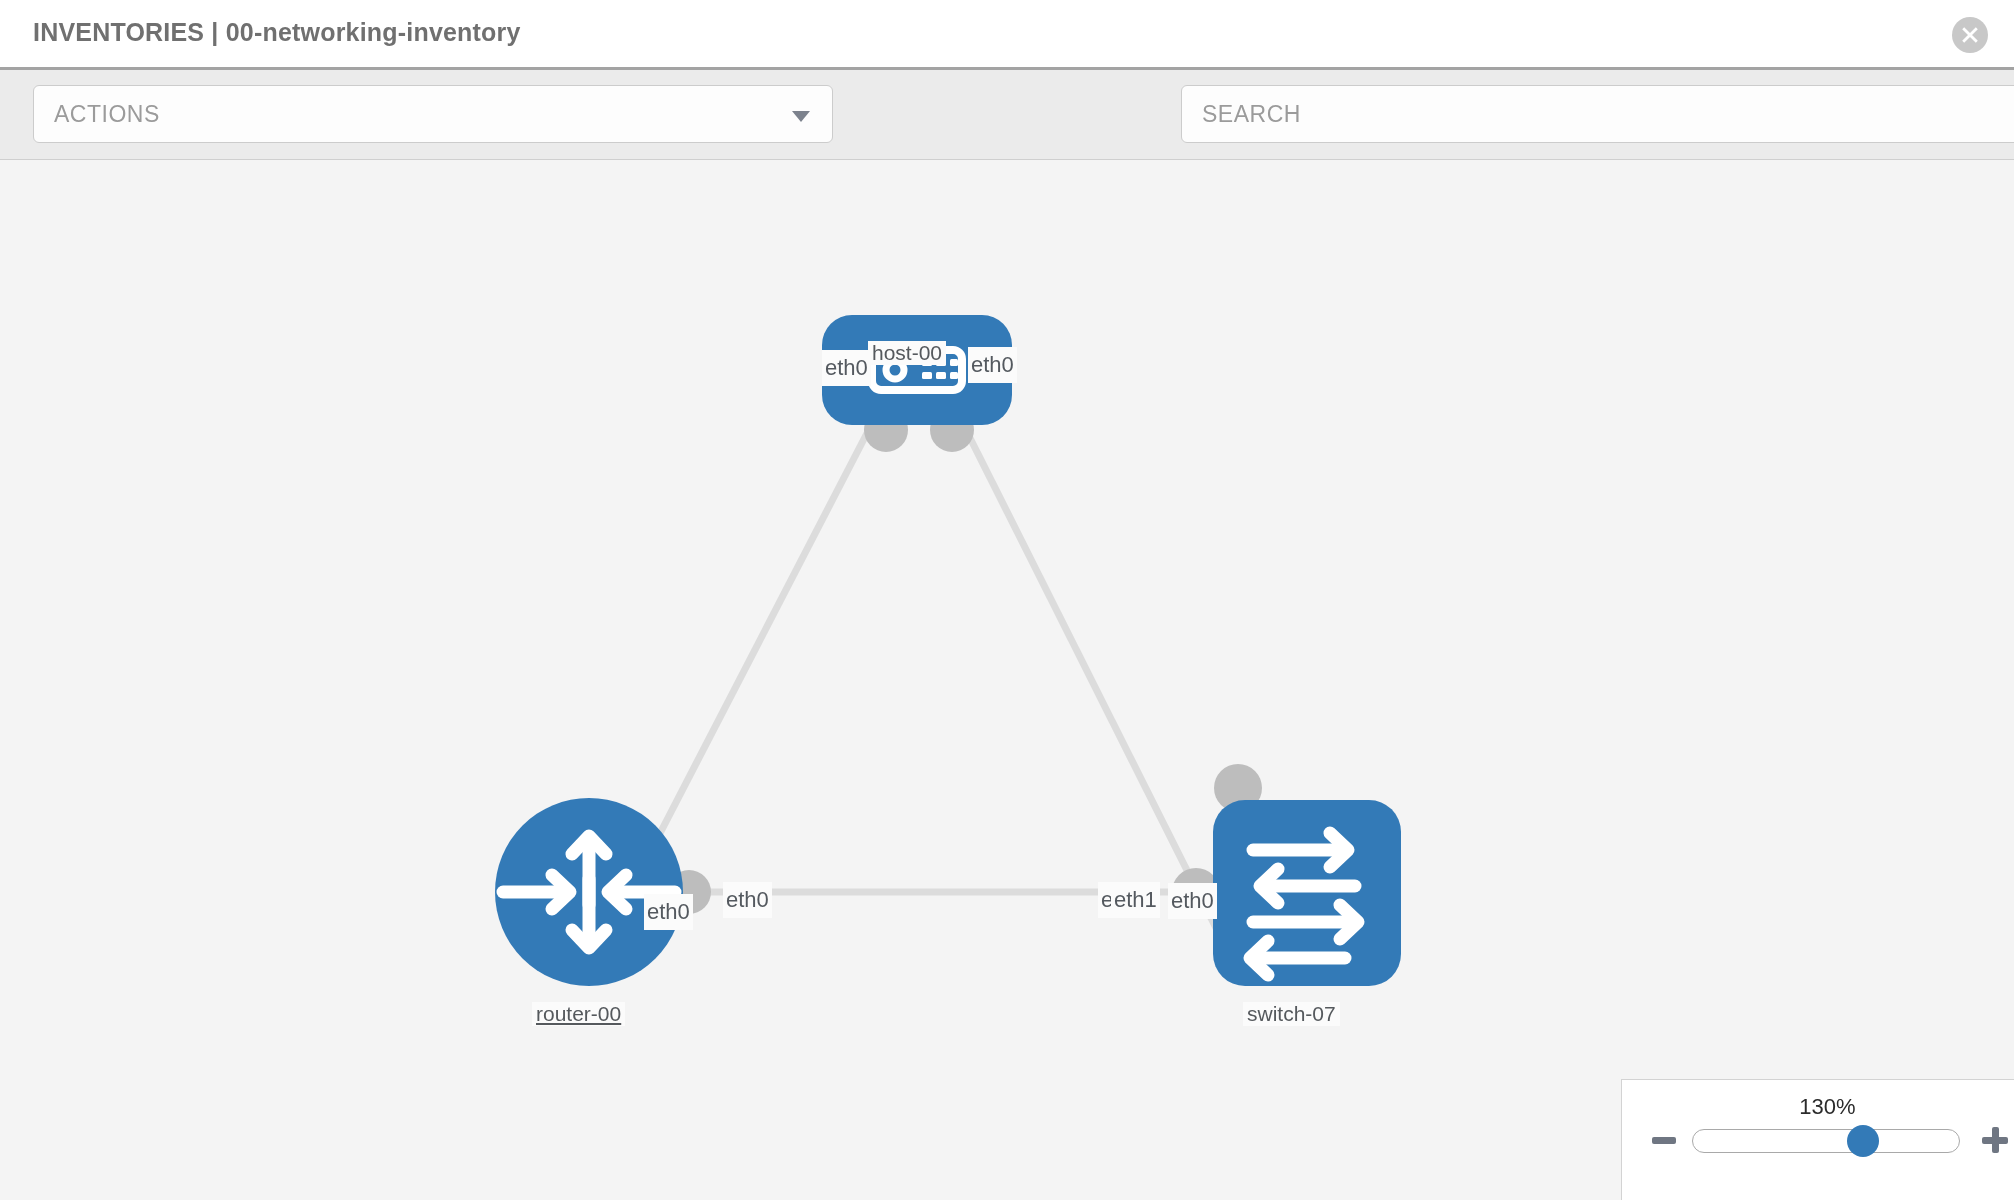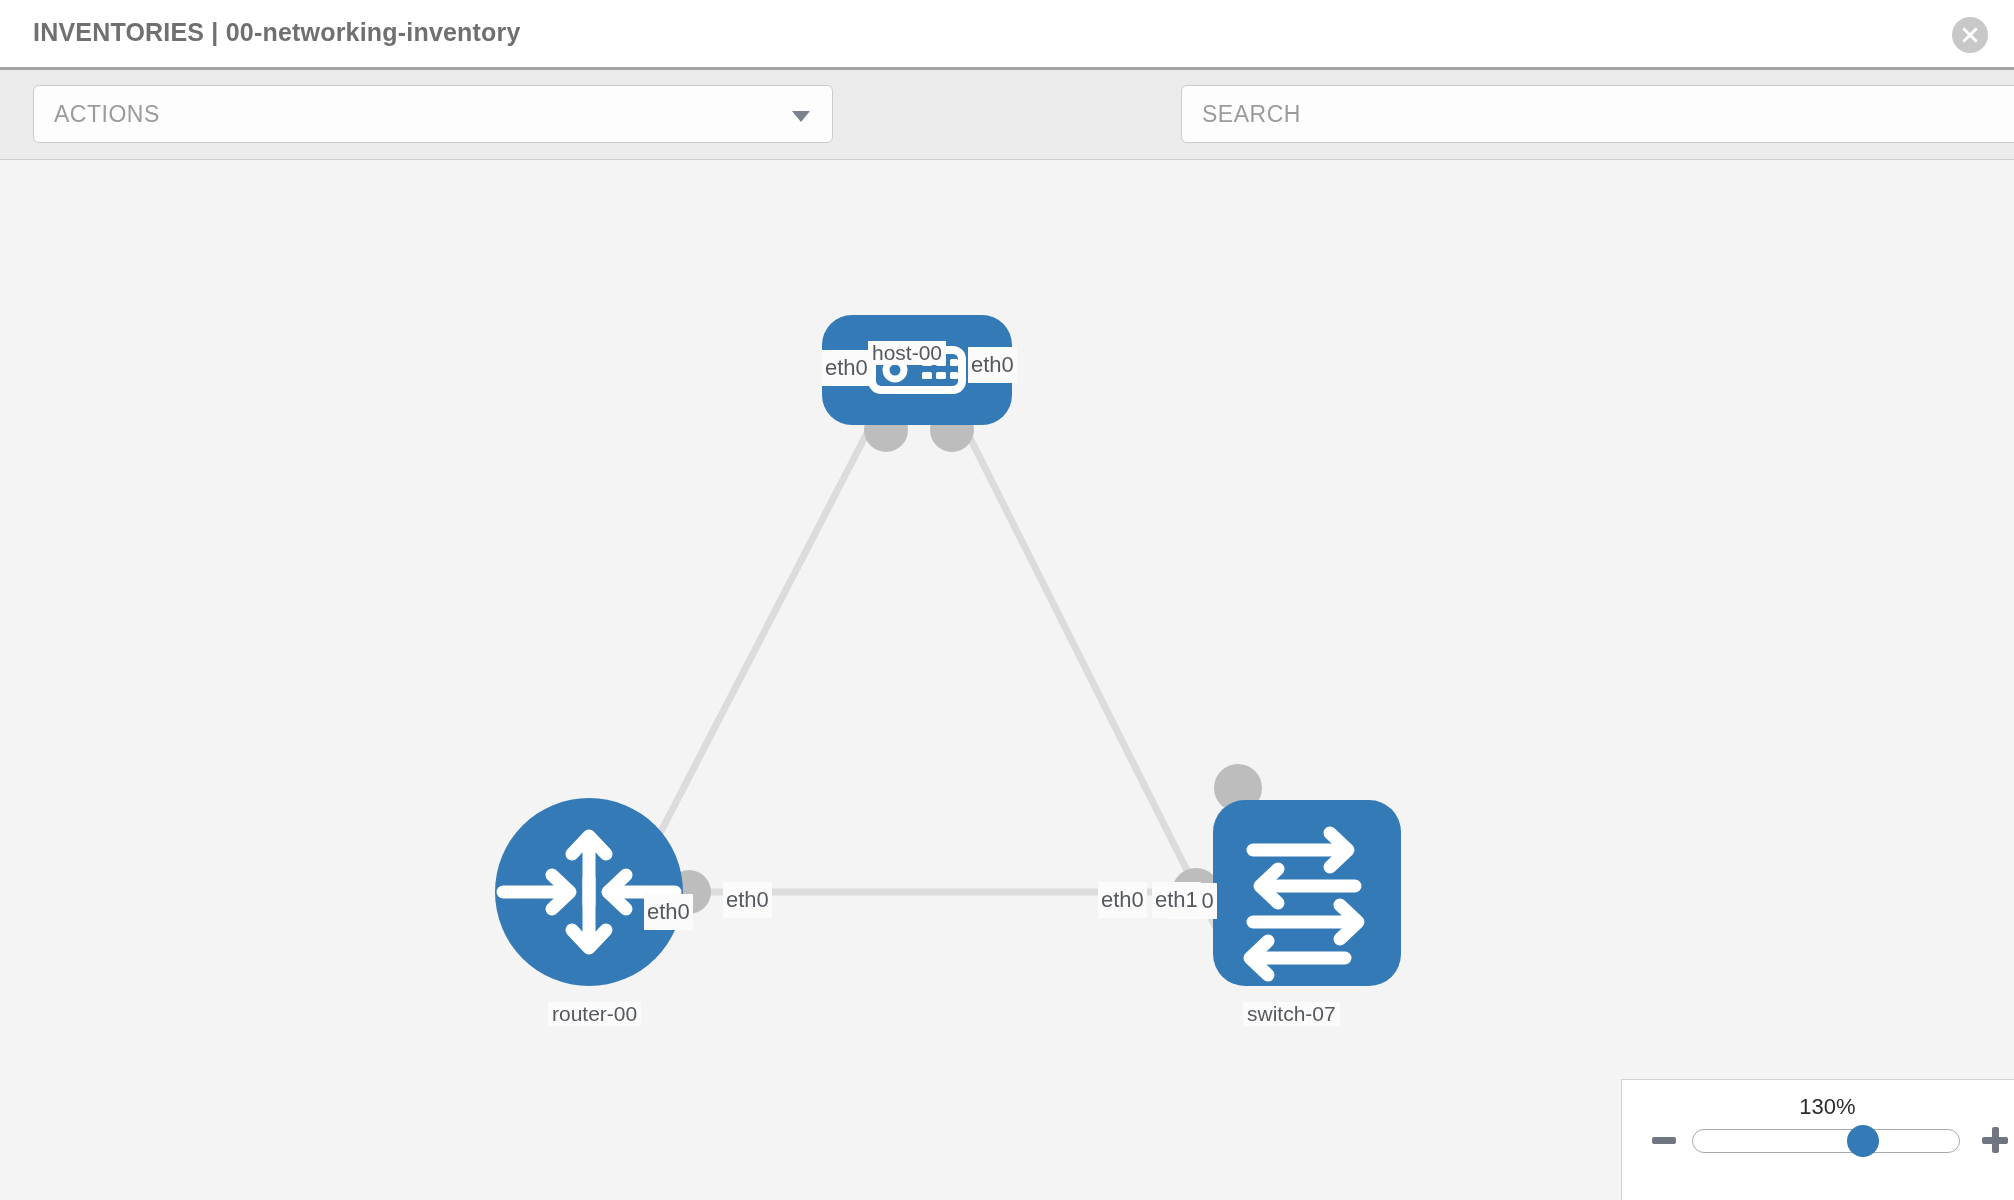--- a/index.html
+++ b/index.html
@@ -360,25 +360,25 @@
     <div class="edge-label" style="left:968px;top:187px;">eth0</div>
 
     <div class="edge-label" style="left:644px;top:734px;">eth0</div>
 
     <div class="edge-label" style="left:1168px;top:723px;">eth0</div>
 
     <div class="edge-label" style="left:723px;top:722px;">eth0</div>
 
     <div class="edge-label" style="left:1098px;top:722px;">eth0</div>
 
-    <div class="edge-label" style="left:1152px;top:722px;">eth1</div>
+    <div class="edge-label" style="left:1111px;top:722px;">eth1</div>
 
     <div class="node-label" style="left:868px;top:181px;">host-00</div>
 
-    <div class="node-label" style="left:548px;top:842px;">router-00</div>
+    <div class="node-label" style="left:532px;top:842px;text-decoration:underline;">router-00</div>
 
     <div class="node-label" style="left:1243px;top:842px;">switch-07</div>
   </div>
 
   <div class="zoom-panel">
     <div class="zoom-value">130%</div>
     <div class="zoom-minus"></div>
     <div class="zoom-track"></div>
     <div class="zoom-thumb"></div>
     <div class="zoom-plus"></div>

